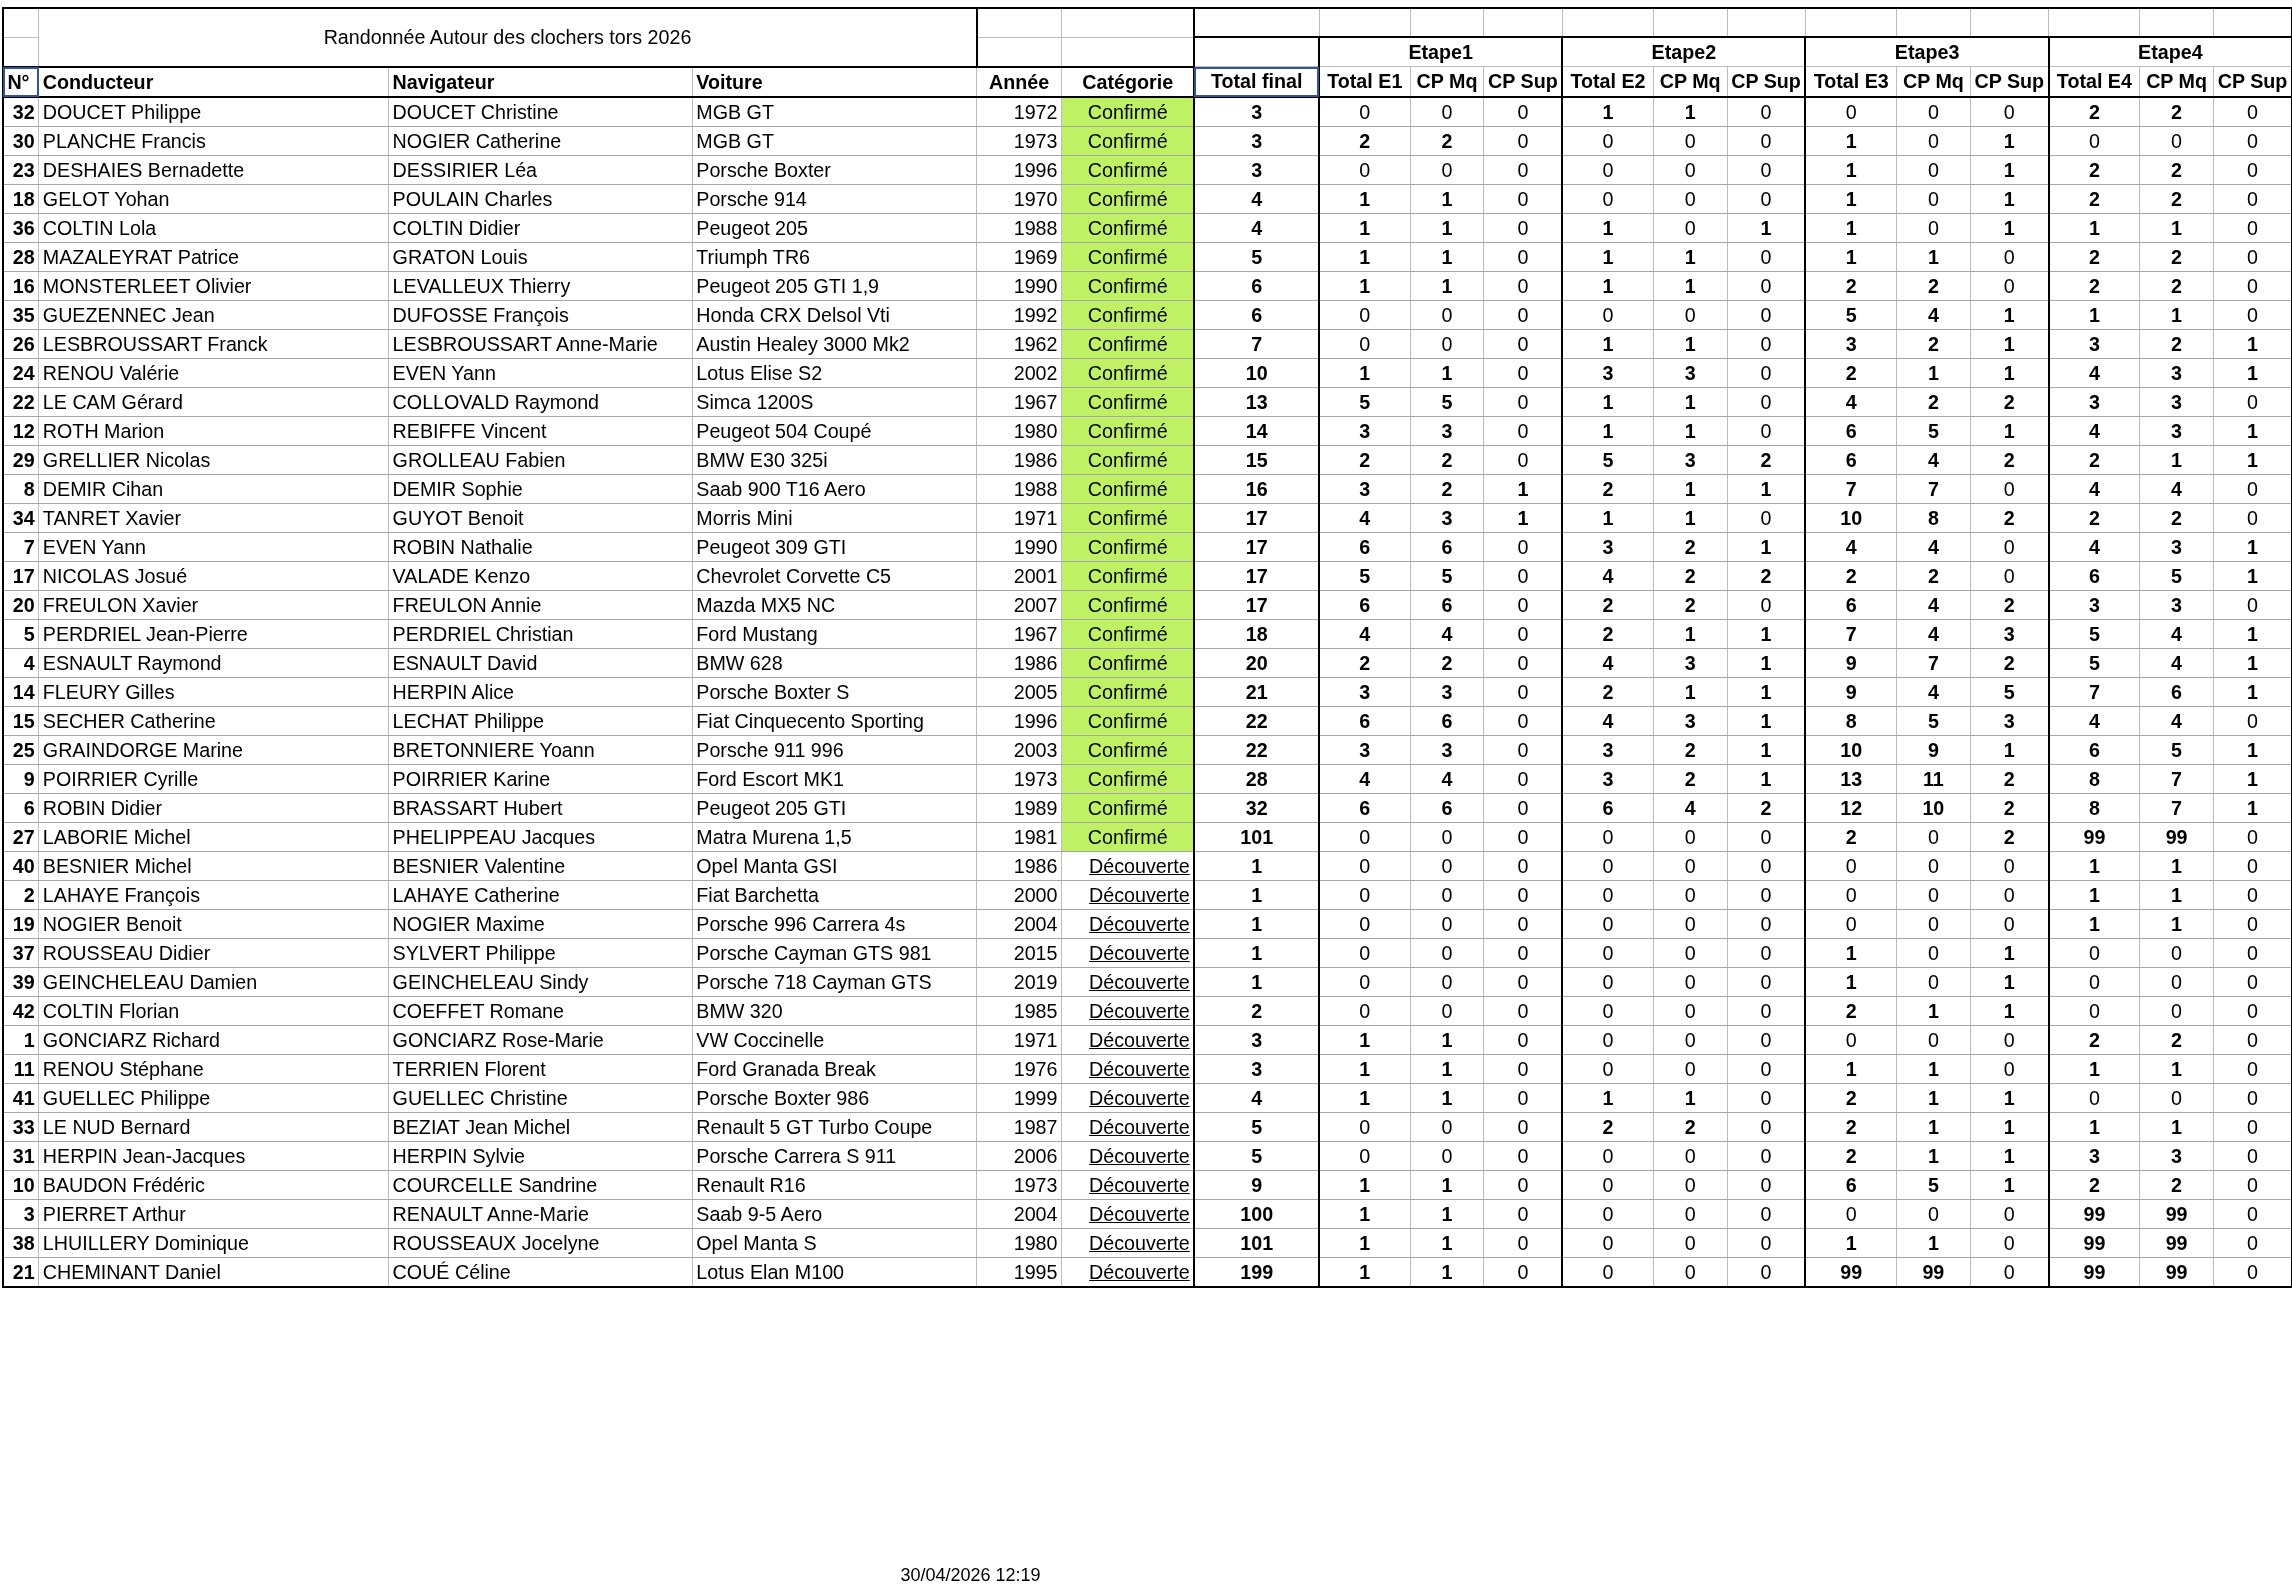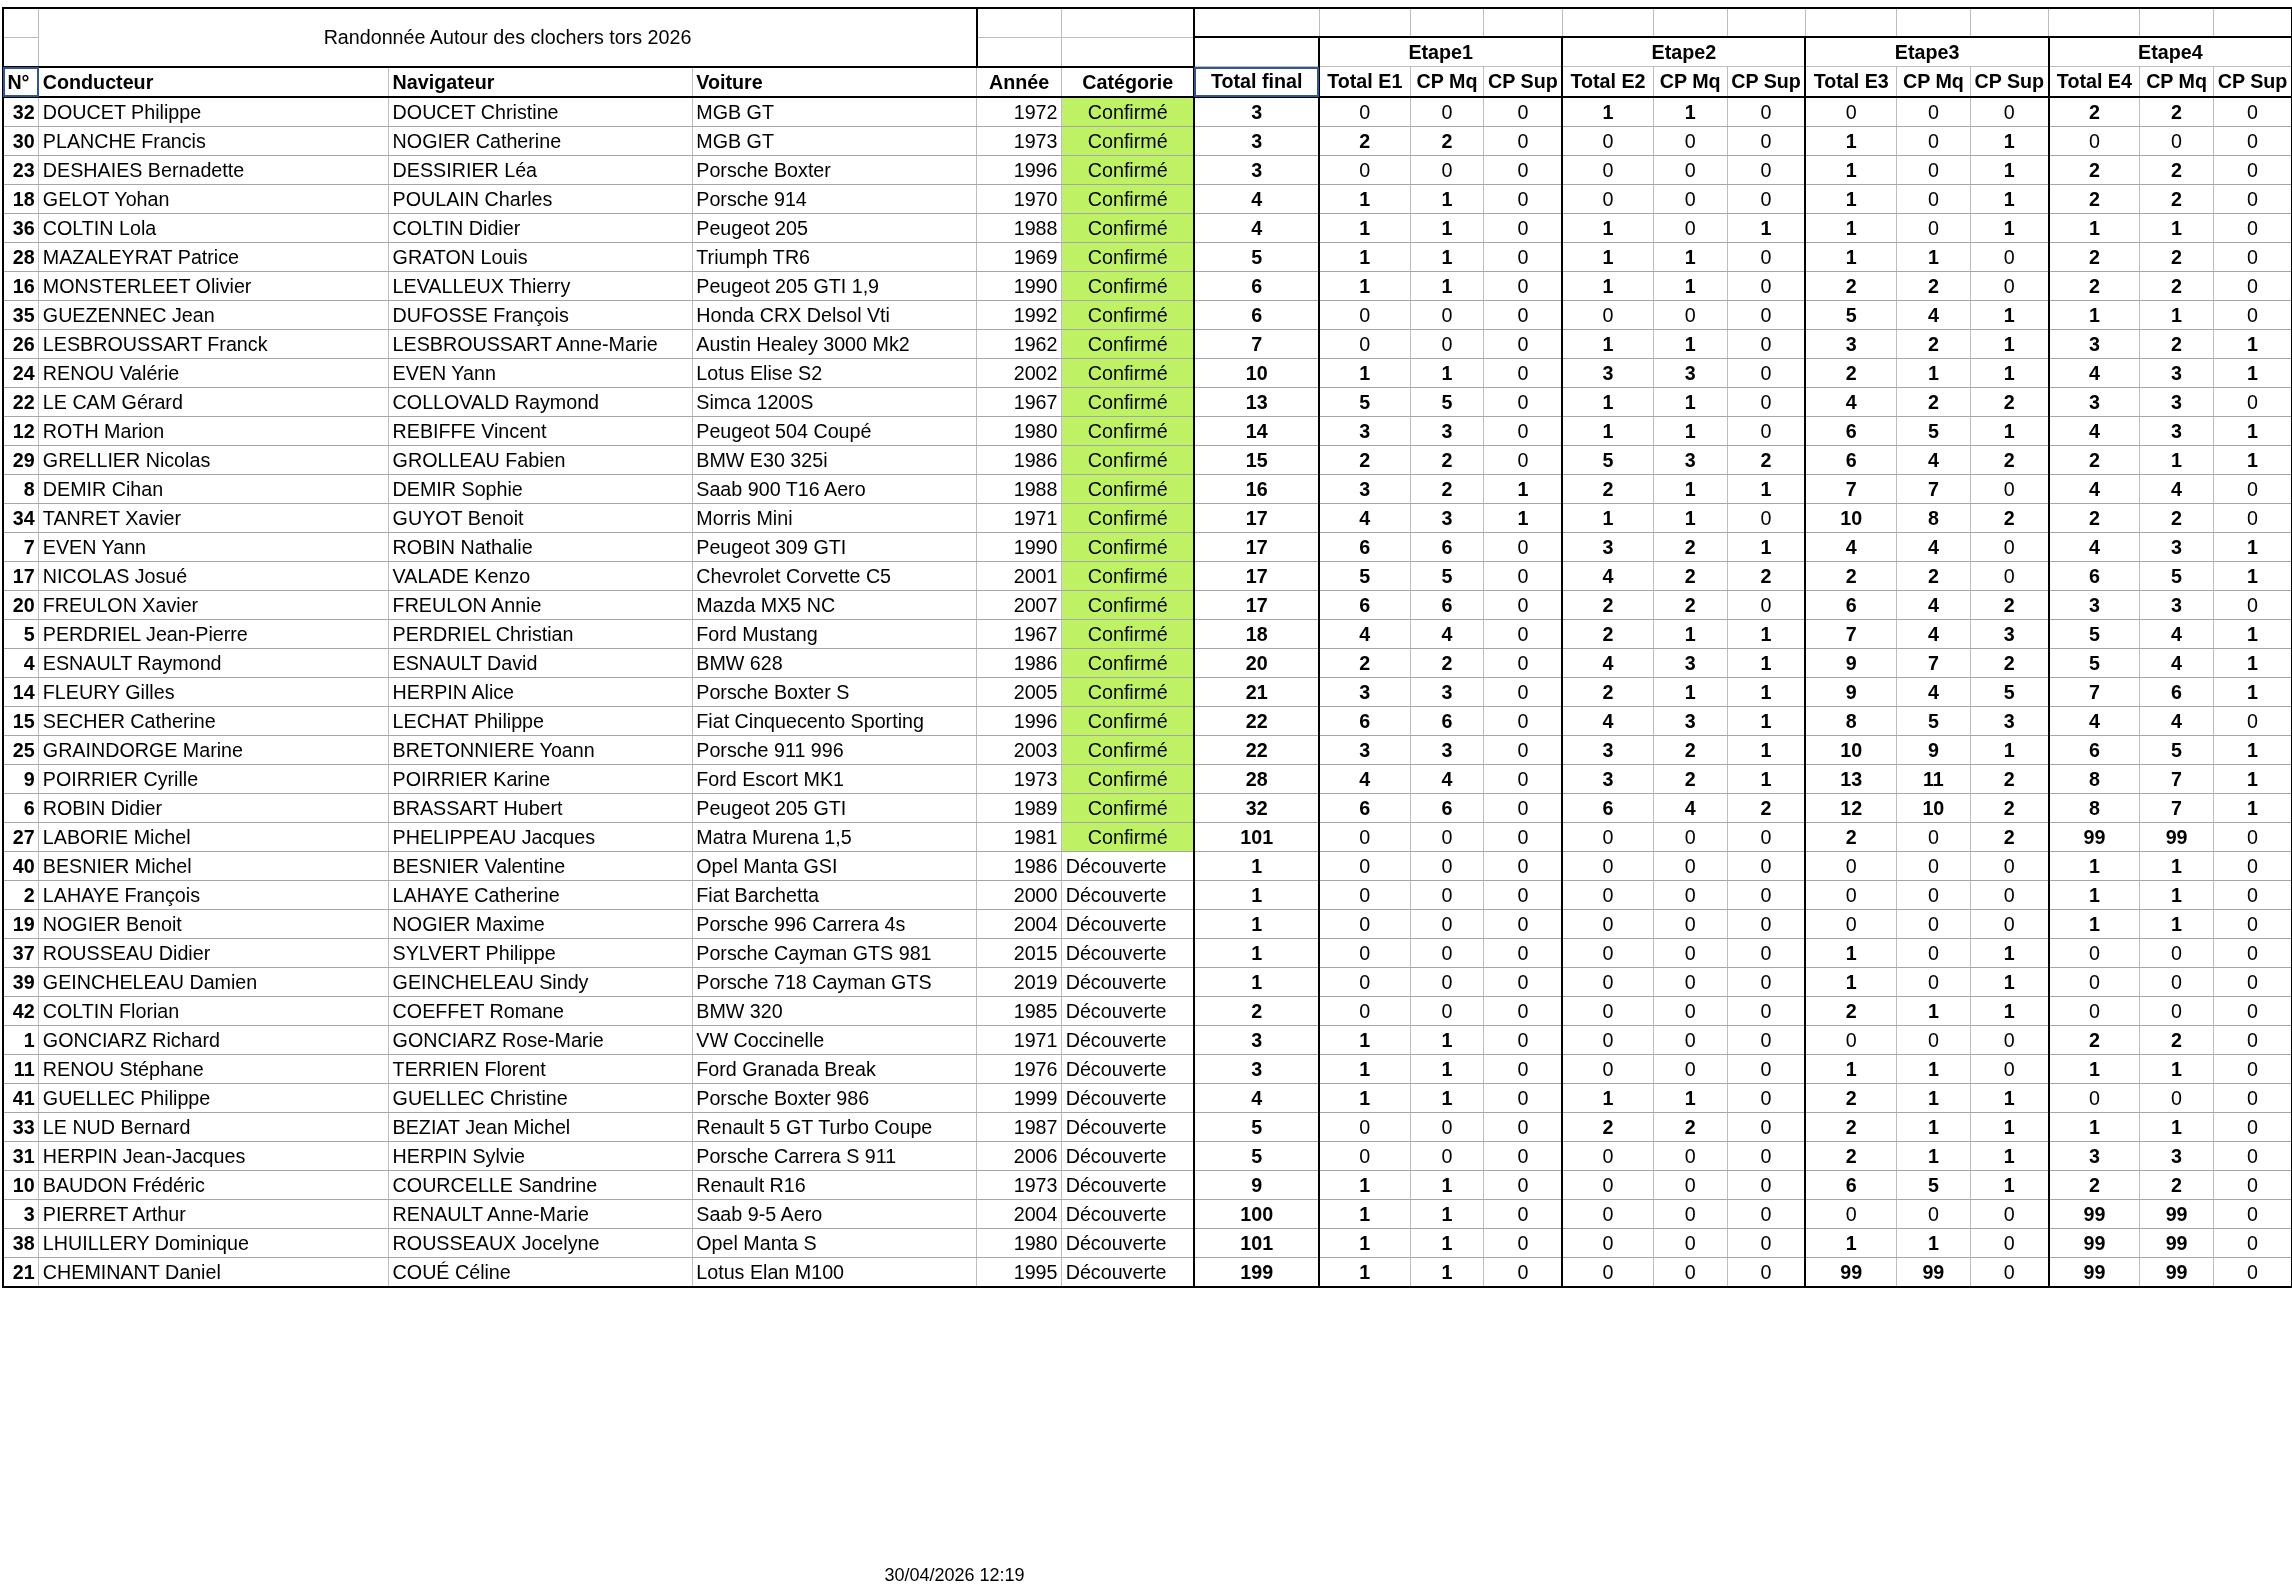--- a/index.html
+++ b/index.html
@@ -18,23 +18,23 @@
   .tl { border-left:2.7px solid #000 !important; }
   .tr { border-right:2.7px solid #000 !important; }
   .tt { border-top:2.7px solid #000 !important; }
   .tb { border-bottom:2.7px solid #000 !important; }
   .sel { outline:2.7px solid #2f5597; outline-offset:-2.7px; }
   td.num { text-align:right; font-weight:bold; padding-right:2.7px; }
   td.c { text-align:center; }
   td.r { text-align:right; }
   td.b { font-weight:bold; }
   td.cat-conf { background:#bef264; text-align:center; }
-  td.cat-dec { text-align:left; }
+  td.cat-dec { text-align:right;text-decoration:underline; }
   tr.data td { border-top:0.9px solid #a6a6a6; border-bottom:0.9px solid #a6a6a6; }
-  .footer { position:absolute; top:1565px; left:1px; width:1907px; text-align:center; font-size:18px; }
+  .footer { position:absolute; top:1565px; left:17px; width:1907px; text-align:center; font-size:18px; }
 </style>
 </head>
 <body>
 
 <table class="sheet">
   <colgroup>
     <col style="width:36px">
       <col style="width:351px">
       <col style="width:304px">
       <col style="width:285px">

